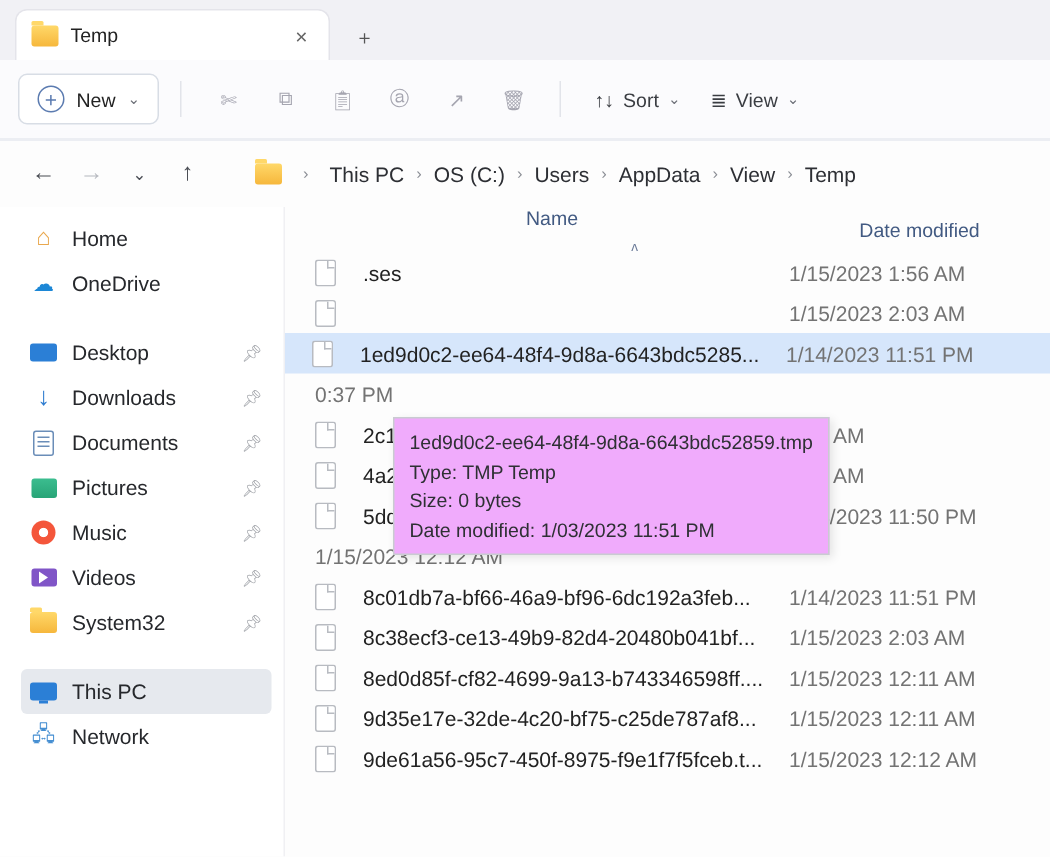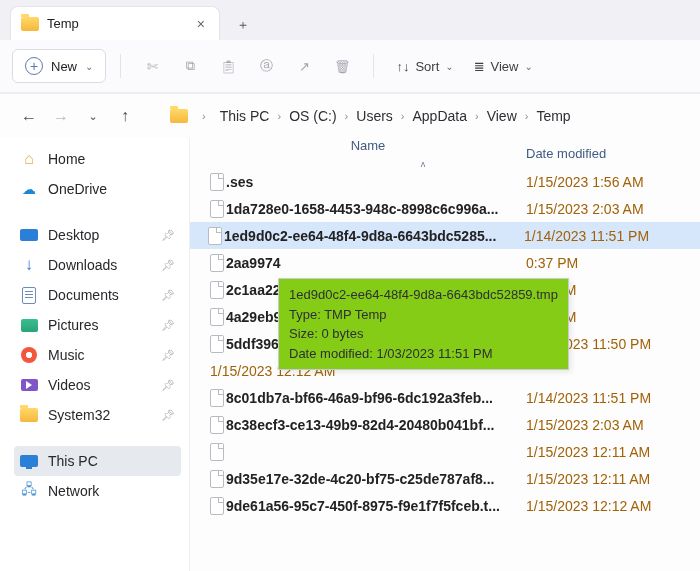--- a/index.html
+++ b/index.html
@@ -107,31 +107,31 @@
   .ico-pc::after{content:"";position:absolute;left:6px;top:12px;width:6px;height:2px;background:#2b7fd6;}
   .ico-net{color:#468fd2;font-size:14px;}
   
   .ico-file{width:14px;height:18px;background:#fff;border:1px solid #b8bbc1;border-radius:2px;position:relative;}
   .ico-file::after{content:"";position:absolute;right:-1px;top:-1px;width:5px;height:5px;background:#fff;border-left:1px solid #b8bbc1;border-bottom:1px solid #b8bbc1;}
   
   .files{flex:1;display:flex;flex-direction:column;overflow:hidden;position:relative;}
   .colhead{display:flex;align-items:center;height:30px;padding-left:20px;color:#425a82;font-size:13px;}
   .col-name{width:316px;display:flex;align-items:center;gap:6px;flex-direction:column;}
   .sorticon{font-size:9px;color:#6a7a98;}
-  .col-date{flex:1;}
+  .col-date{flex:1;text-align:center;}
   .rows{flex:1;overflow:hidden;}
   .row{display:flex;align-items:center;height:27px;padding-left:20px;font-size:14px;cursor:default;}
   .row.sel{background:#d6e6fb;padding-left:18px;}
-  .row .cell-name{display:flex;align-items:center;gap:2px;width:316px;white-space:nowrap;overflow:hidden;font-weight:bold;}
+  .row .cell-name{display:flex;align-items:center;gap:18px;width:316px;white-space:nowrap;overflow:hidden;}
   .cell-name span{overflow:hidden;text-overflow:ellipsis;}
-  .row .cell-date{color:#a16207;}
+  .row .cell-date{color:#737373;}
   
   .tooltip{
-    position:absolute;left:88px;top:140px;
-    background:#84cc16;border:1px solid #c9cbd1;
+    position:absolute;left:72px;top:140px;
+    background:#f0abfc;border:1px solid #c9cbd1;
     padding:6px 10px;font-size:13px;color:#2e3034;
     box-shadow:2px 2px 6px rgba(0,0,0,.1);
     line-height:1.5;white-space:nowrap;
   }
 </style>
 </head>
 <body>
 
 <div class="tabbar">
   <div class="tab">
@@ -276,36 +276,31 @@
         <div class="row">
           <div class="cell-name">
             <span class="ico-file"></span>
             <span>.ses</span>
           </div>
           <div class="cell-date">1/15/2023 1:56 AM</div>
         </div>
         <div class="row">
           <div class="cell-name">
             <span class="ico-file"></span>
-            <span>1da728e0-1658-4453-948c-8998c6c996a...</span>
           </div>
           <div class="cell-date">1/15/2023 2:03 AM</div>
         </div>
         <div class="row sel">
           <div class="cell-name">
             <span class="ico-file"></span>
             <span>1ed9d0c2-ee64-48f4-9d8a-6643bdc5285...</span>
           </div>
           <div class="cell-date">1/14/2023 11:51 PM</div>
         </div>
         <div class="row">
-          <div class="cell-name">
-            <span class="ico-file"></span>
-            <span>2aa9974</span>
-          </div>
           <div class="cell-date">0:37 PM</div>
         </div>
         <div class="row">
           <div class="cell-name">
             <span class="ico-file"></span>
             <span>2c1aa22</span>
           </div>
           <div class="cell-date">2:11 AM</div>
         </div>
         <div class="row">
@@ -335,20 +330,21 @@
         <div class="row">
           <div class="cell-name">
             <span class="ico-file"></span>
             <span>8c38ecf3-ce13-49b9-82d4-20480b041bf...</span>
           </div>
           <div class="cell-date">1/15/2023 2:03 AM</div>
         </div>
         <div class="row">
           <div class="cell-name">
             <span class="ico-file"></span>
+            <span>8ed0d85f-cf82-4699-9a13-b743346598ff....</span>
           </div>
           <div class="cell-date">1/15/2023 12:11 AM</div>
         </div>
         <div class="row">
           <div class="cell-name">
             <span class="ico-file"></span>
             <span>9d35e17e-32de-4c20-bf75-c25de787af8...</span>
           </div>
           <div class="cell-date">1/15/2023 12:11 AM</div>
         </div>

